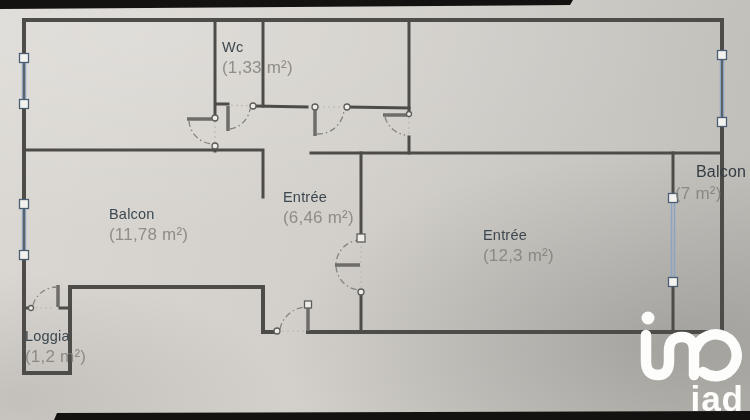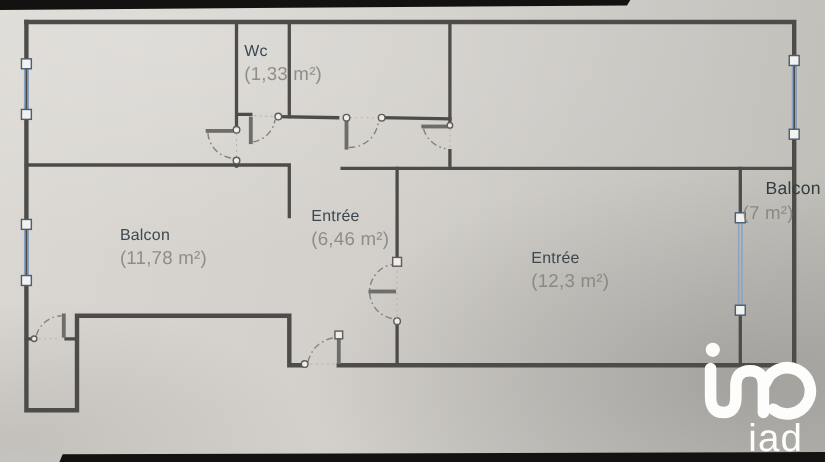--- a/index.html
+++ b/index.html
@@ -11,22 +11,22 @@
       radial-gradient(75% 65% at 90% 82%, rgba(82,80,77,0.28), rgba(82,80,77,0) 70%),
       radial-gradient(60% 50% at 2% 95%, rgba(95,93,90,0.18), rgba(95,93,90,0) 60%),
       linear-gradient(100deg,#dbd8d3 0%,#d2cfca 48%,#c8c6c1 78%,#bfbdb8 100%);
   }
   #plan-svg{position:absolute;left:0;top:0;z-index:1;}
   .room-label{position:absolute;z-index:2;pointer-events:none;white-space:nowrap;}
   .room-name{font-size:14.5px;font-weight:normal;color:#3c4850;letter-spacing:.2px;}
   .room-name.small{font-size:16px;color:#333c42;padding-left:21px;}
   .room-area{font-size:17px;color:rgba(130,128,122,.85);margin-top:3px;letter-spacing:.2px;}
   #logo-text{
-    position:absolute;right:20px;top:381px;z-index:3;
-    font-size:35px;font-weight:normal;color:#fdfdfb;letter-spacing:1px;line-height:1;
+    position:absolute;right:6px;top:381px;z-index:3;
+    font-size:35px;font-weight:bold;color:#fdfdfb;letter-spacing:1px;line-height:1;
   }
 </style>
 </head>
 <body>
 
 <div id="stage">
 
   <svg id="plan-svg" width="750" height="420" viewBox="0 0 750 420">
 
     <polygon points="0,0 573,0 570,5 0,9" fill="#141210"></polygon>
@@ -133,15 +133,19 @@
     <div class="room-area">(6,46 m²)</div>
   </div>
   <div class="room-label" style="left:483px;top:227px">
     <div class="room-name">Entrée</div>
     <div class="room-area">(12,3 m²)</div>
   </div>
   <div class="room-label" style="left:675px;top:163px">
     <div class="room-name small">Balcon</div>
     <div class="room-area">(7 m²)</div>
   </div>
+  <div class="room-label" style="left:25px;top:328px">
+    <div class="room-name">Loggia</div>
+    <div class="room-area">(1,2 m²)</div>
+  </div>
 
   <div id="logo-text">iad</div>
 </div>
 
 </body></html>

